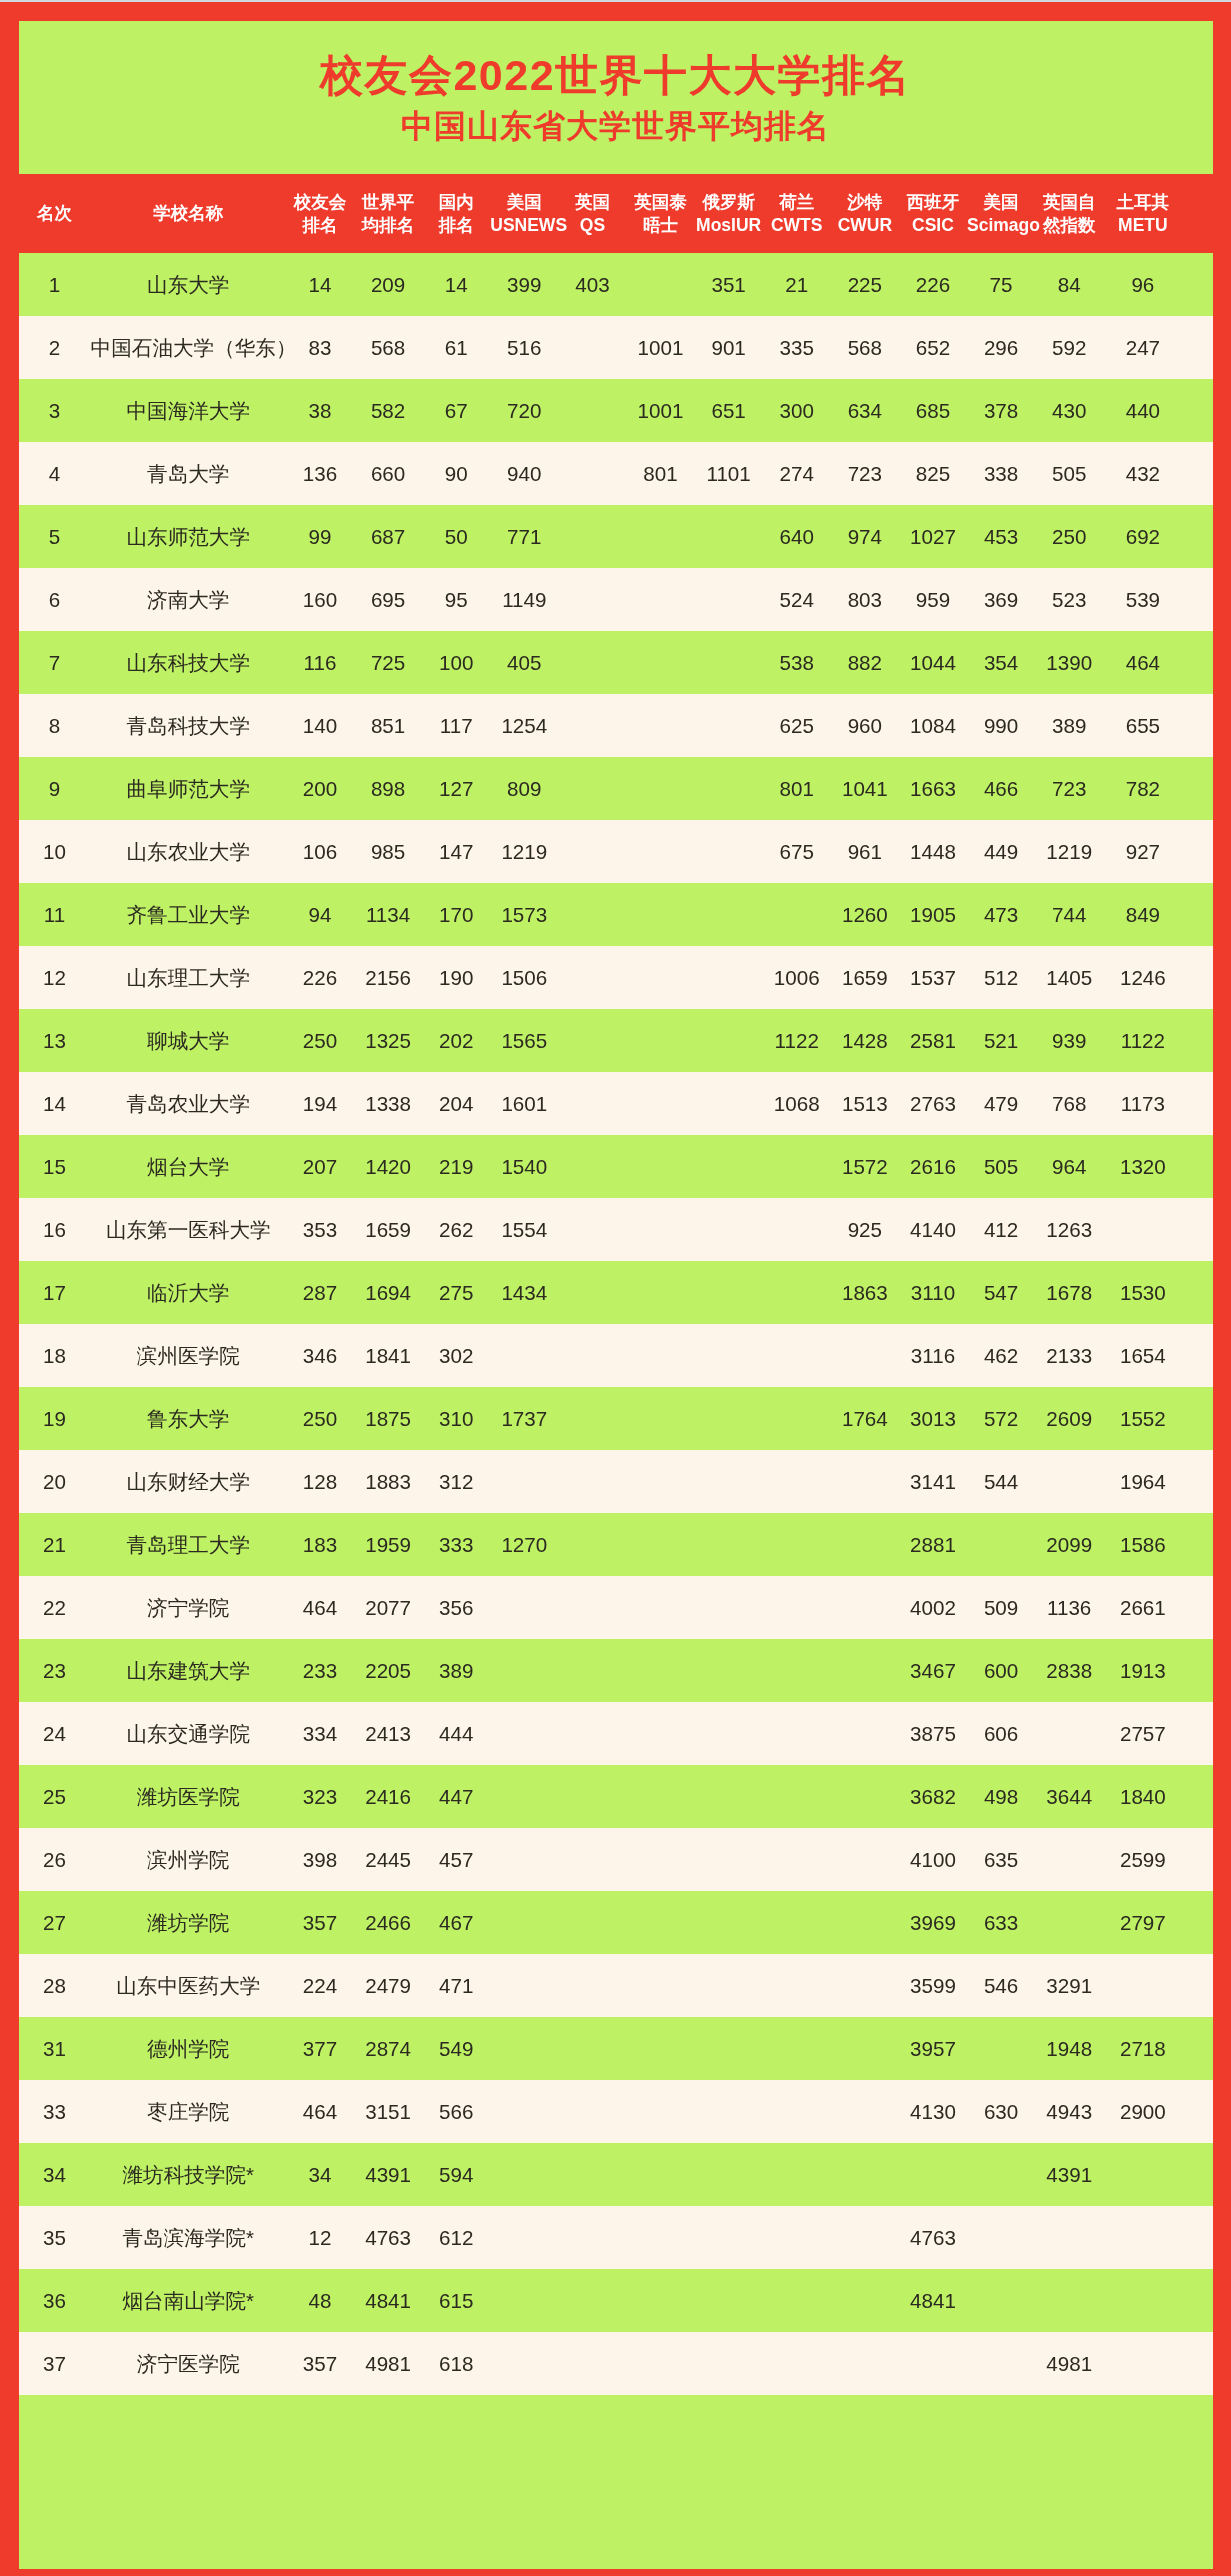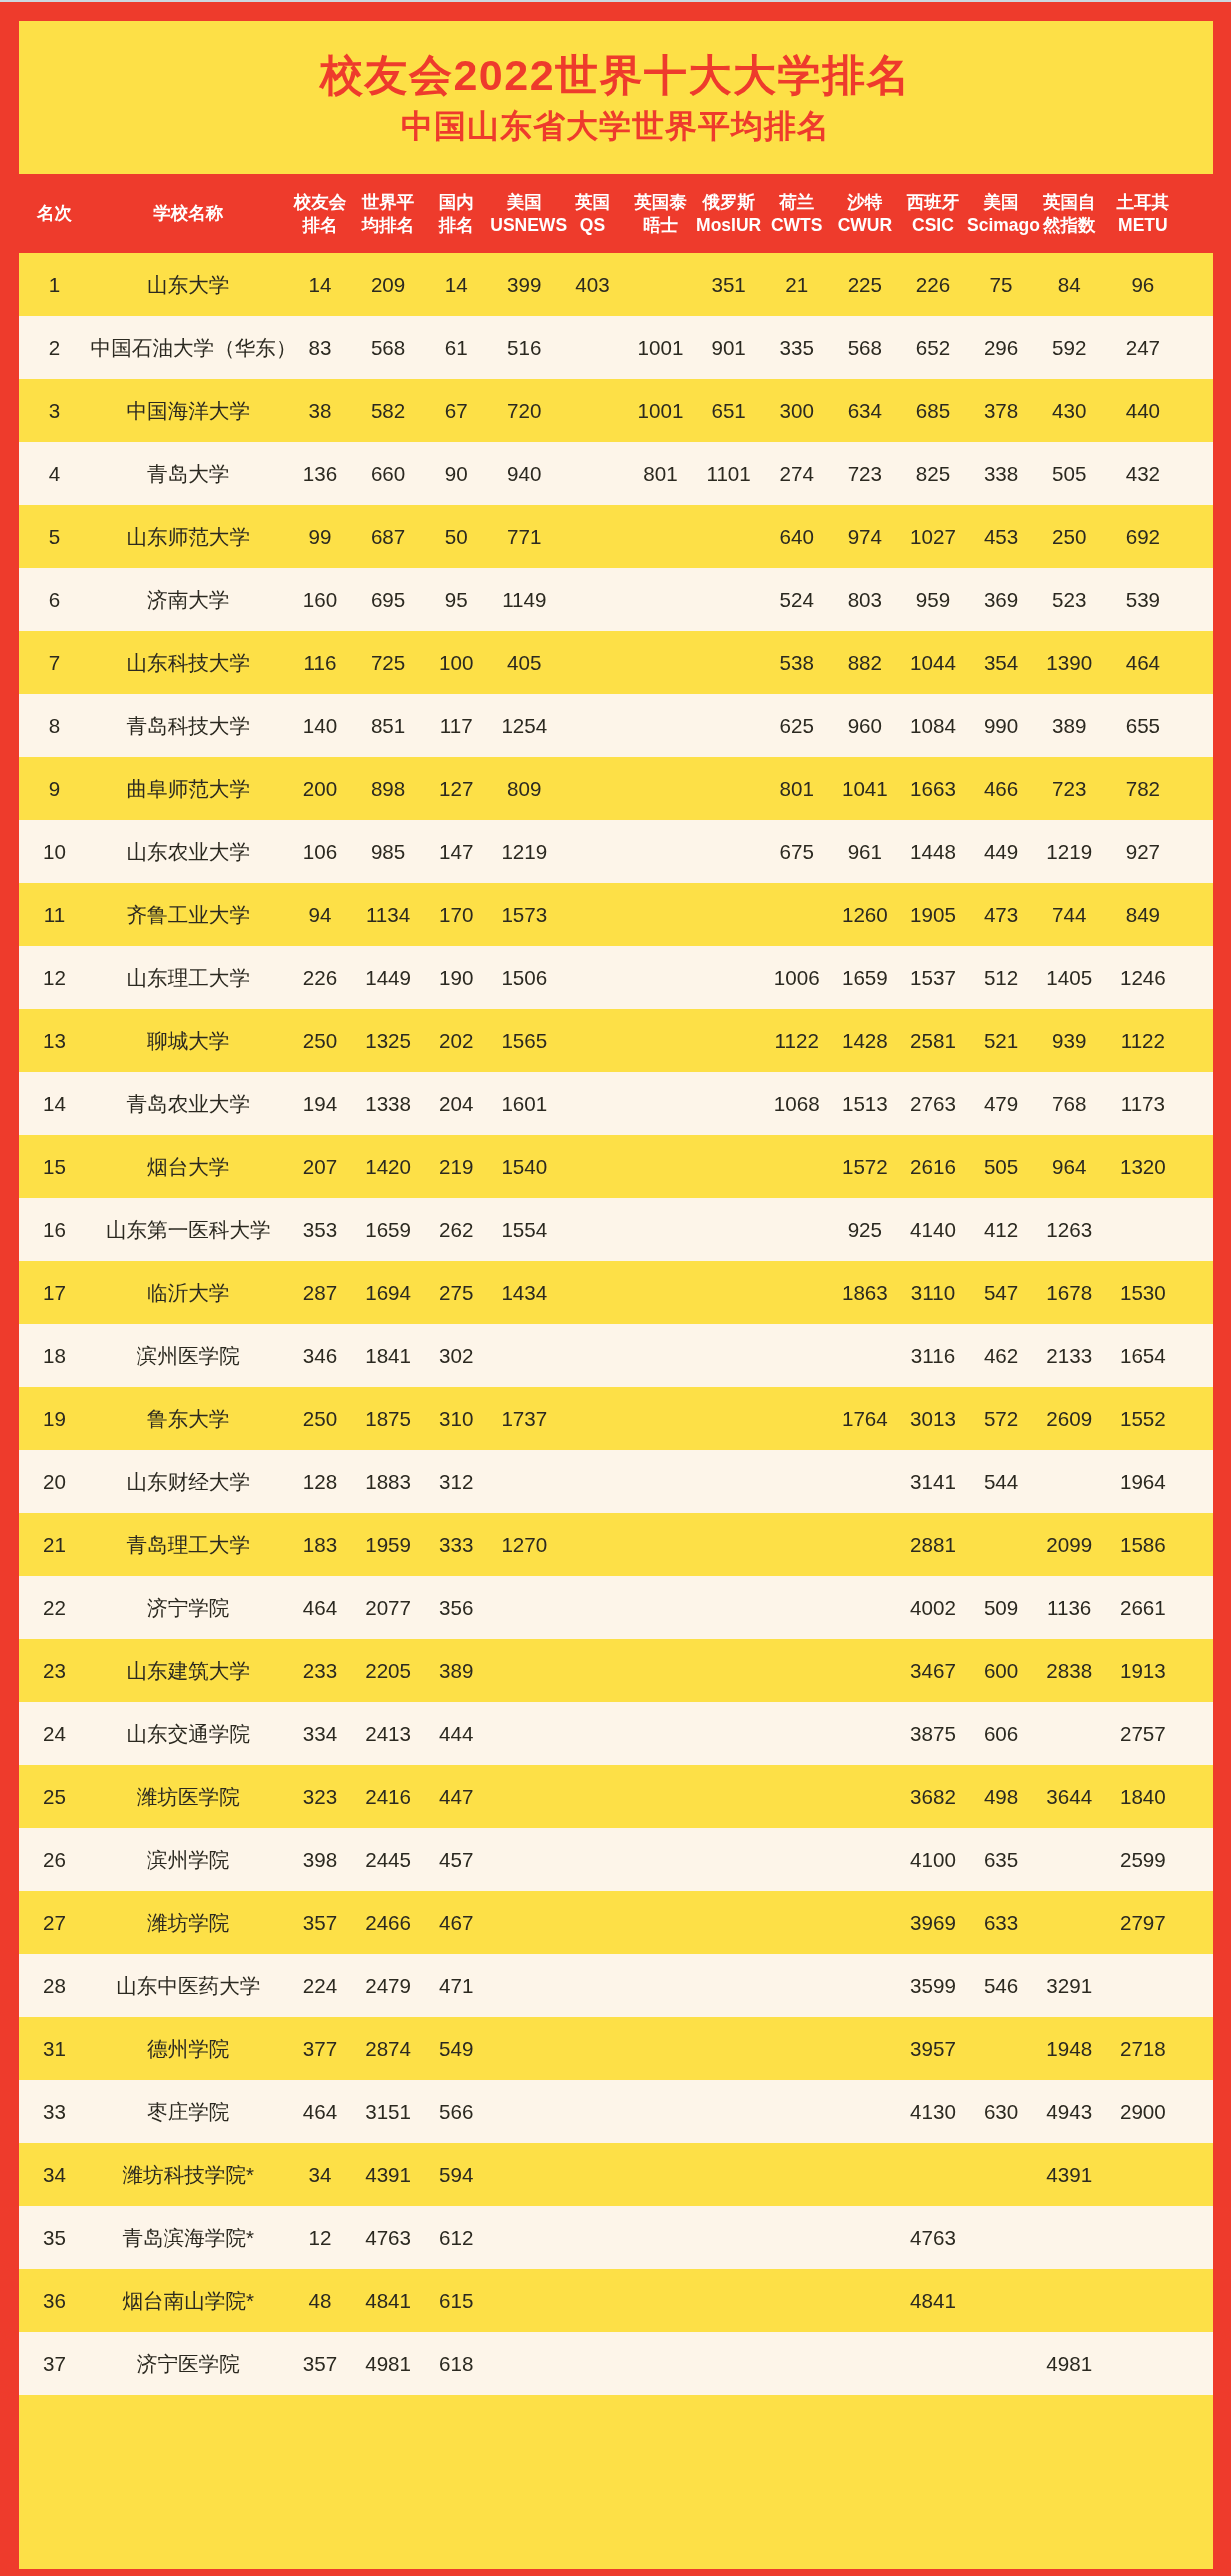--- a/index.html
+++ b/index.html
@@ -11,21 +11,21 @@
   html,body{margin:0;padding:0;}
   body{
     width:1231px;height:2631px;
     position:relative;overflow:hidden;
     background:var(--red);
     font-family:"Liberation Sans","DejaVu Sans",sans-serif;
   }
   .topline{position:absolute;top:0;left:0;right:0;height:2.1px;background:var(--topline);}
   .panel{
     position:absolute;left:18.5px;top:20.6px;right:18.5px;bottom:62px;
-    background:#fde047;
+    background:#bef264;
   }
   .page-title{
     margin:32px 0 0 0;
     text-align:center;
     font-size:43px;line-height:1.05;
     font-weight:800;color:var(--red);
     letter-spacing:1.5px;
   }
   .page-subtitle{
     margin:16.5px 0 0 0;
@@ -342,21 +342,21 @@
           <td>1260</td>
           <td>1905</td>
           <td>473</td>
           <td>744</td>
           <td>849</td>
         </tr>
         <tr>
           <td>12</td>
           <td>山东理工大学</td>
           <td>226</td>
-          <td>1449</td>
+          <td>2156</td>
           <td>190</td>
           <td>1506</td>
           <td></td>
           <td></td>
           <td></td>
           <td>1006</td>
           <td>1659</td>
           <td>1537</td>
           <td>512</td>
           <td>1405</td>

